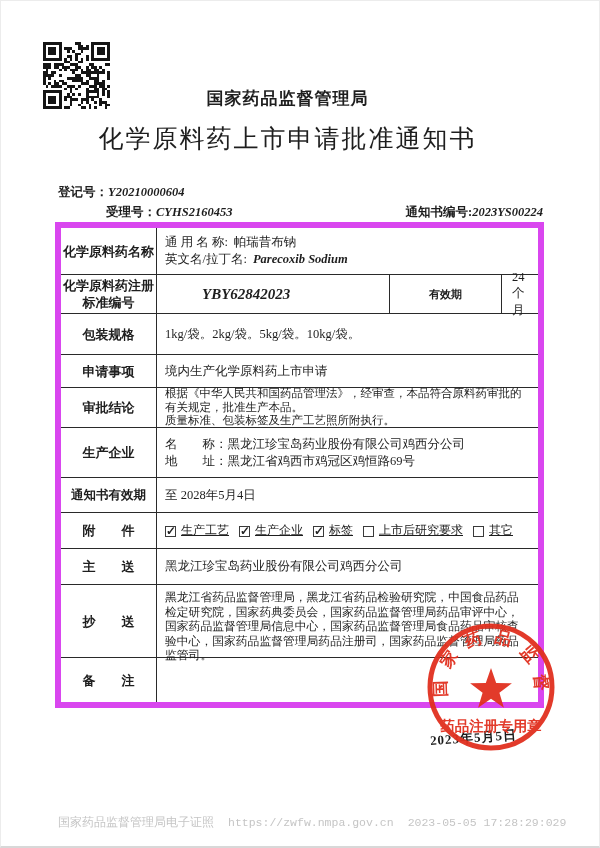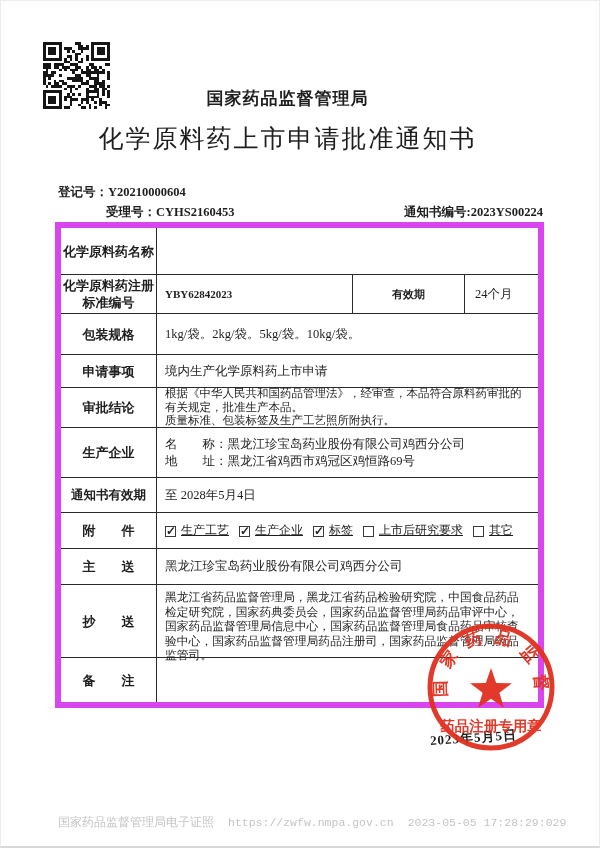--- a/index.html
+++ b/index.html
@@ -30,21 +30,21 @@
   }
   .doc-title {
     position:absolute; left:0; top:122px; width:575px;
     text-align:center;
     font-size:25px; letter-spacing:2px; font-weight:normal;
   }
   .meta-line { position:absolute; left:58px; font-size:12.5px; font-weight:bold; }
   .meta-reg { top:184px; }
   .meta-acc { top:204px;margin-left:48px; }
   .meta-notice { position:absolute; right:57px; top:204px; font-size:12.5px; font-weight:bold; }
-  .latin { font-family:"Liberation Serif","DejaVu Serif",serif; font-weight:bold; }
+  .latin { font-family:"Liberation Serif","DejaVu Serif",serif; font-weight:bold;font-style:italic; }
   
   .doc-table {
     position:absolute; left:55px; top:222px; width:489px;
     border:6px solid #d946ef;
   }
   .trow { display:flex; border-top:1px solid #2a2a2a; }
   .trow:first-child { border-top:none; }
   .tlabel {
     width:96px; flex:0 0 96px;
     border-right:1px solid #2a2a2a;
@@ -53,21 +53,22 @@
   }
   .tval {
     flex:1 1 auto;
     display:flex; flex-direction:column; justify-content:center;
     padding:3px 8px; font-size:12.5px; line-height:17px;
   }
   .tval.small { font-size:11.5px; line-height:13.5px; }
   .tval.cc    { font-size:11.8px; line-height:14.6px; padding-top:5px; justify-content:flex-start; }
   .cell-mid {
     flex:0 0 151px; display:flex; align-items:center; padding:0 8px;
-    font-size:11px;
+    font-size:15px;
+    margin-left:37px;
   }
   .cell-validity-label {
     flex:0 0 113px; border-left:1px solid #2a2a2a; border-right:1px solid #2a2a2a;
     display:flex; align-items:center; justify-content:center;
     font-weight:bold; font-size:11px;margin-left:44px;
   }
   .cell-validity-value { flex:1 1 auto; display:flex; align-items:center; padding:0 10px; font-size:12.5px; }
   .gap6 { margin-left:6px; }
   
   .att-line { display:flex; align-items:center; flex-wrap:wrap; font-size:12px;text-decoration:underline; }
@@ -422,20 +423,24 @@
   <span>受理号：</span><span class="latin">CYHS2160453</span>
 </div>
 <div class="meta-notice">
   <span>通知书编号:</span><span class="latin">2023YS00224</span>
 </div>
 
 <div class="doc-table">
 
   <div class="trow" style="height:46px">
     <div class="tlabel">化学原料药名称</div>
+    <div class="tval">
+      <div><span>通 用 名 称:</span><span class="gap6">帕瑞昔布钠</span></div>
+      <div><span>英文名/拉丁名:</span><span class="latin gap6">Parecoxib Sodium</span></div>
+    </div>
   </div>
 
   <div class="trow" style="height:39px">
     <div class="tlabel">
       <div>化学原料药注册</div>
       <div>标准编号</div>
     </div>
     <div class="cell-mid latin">YBY62842023</div>
     <div class="cell-validity-label">有效期</div>
     <div class="cell-validity-value">24个月</div>

